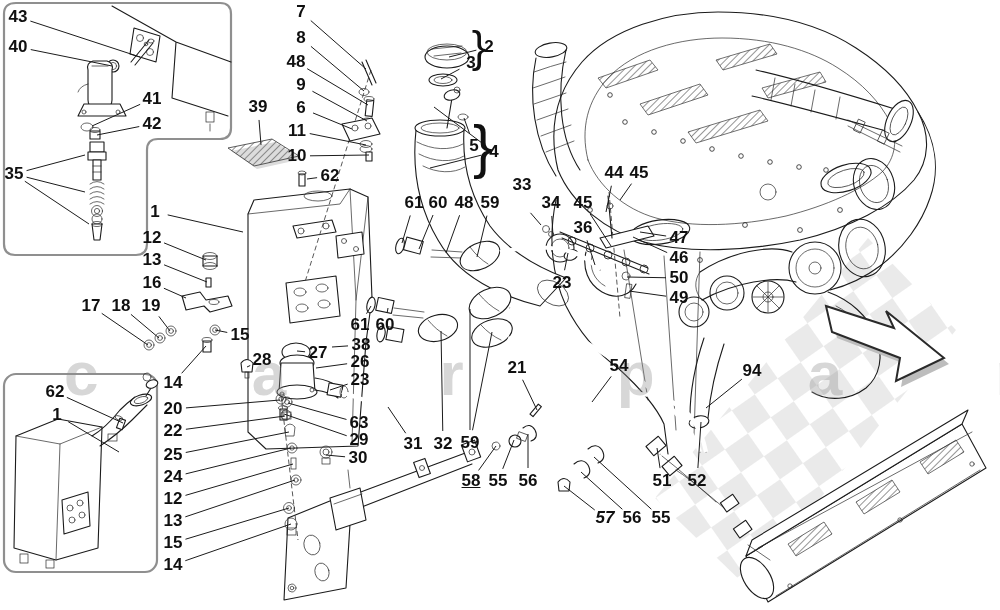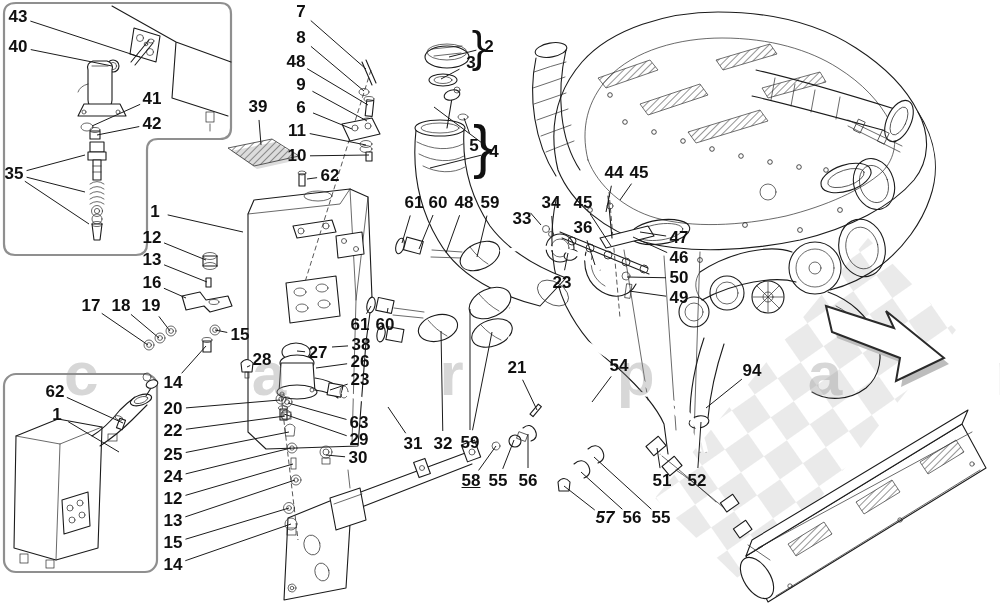--- a/index.html
+++ b/index.html
@@ -535,21 +535,21 @@
       <span class="callout" style="left: 173px; top: 499px;">12</span>
       <span class="callout" style="left: 173px; top: 521px;">13</span>
       <span class="callout" style="left: 173px; top: 543px;">15</span>
       <span class="callout" style="left: 173px; top: 565px;">14</span>
       <span class="callout" style="left: 55px; top: 392px;">62</span>
       <span class="callout" style="left: 57px; top: 415px;">1</span>
       <span class="callout" style="left: 414px; top: 203px;">61</span>
       <span class="callout" style="left: 438px; top: 203px;">60</span>
       <span class="callout" style="left: 464px; top: 203px;">48</span>
       <span class="callout" style="left: 490px; top: 203px;">59</span>
-      <span class="callout" style="left: 522px; top: 219px;">33</span>
+      <span class="callout" style="left: 522px; top: 185px;">33</span>
       <span class="callout" style="left: 551px; top: 203px;">34</span>
       <span class="callout" style="left: 614px; top: 173px;">44</span>
       <span class="callout" style="left: 639px; top: 173px;">45</span>
       <span class="callout" style="left: 583px; top: 203px;">45</span>
       <span class="callout" style="left: 583px; top: 228px;">36</span>
       <span class="callout" style="left: 562px; top: 283px;">23</span>
       <span class="callout" style="left: 679px; top: 238px;">47</span>
       <span class="callout" style="left: 679px; top: 258px;">46</span>
       <span class="callout" style="left: 679px; top: 278px;">50</span>
       <span class="callout" style="left: 679px; top: 298px;">49</span>

